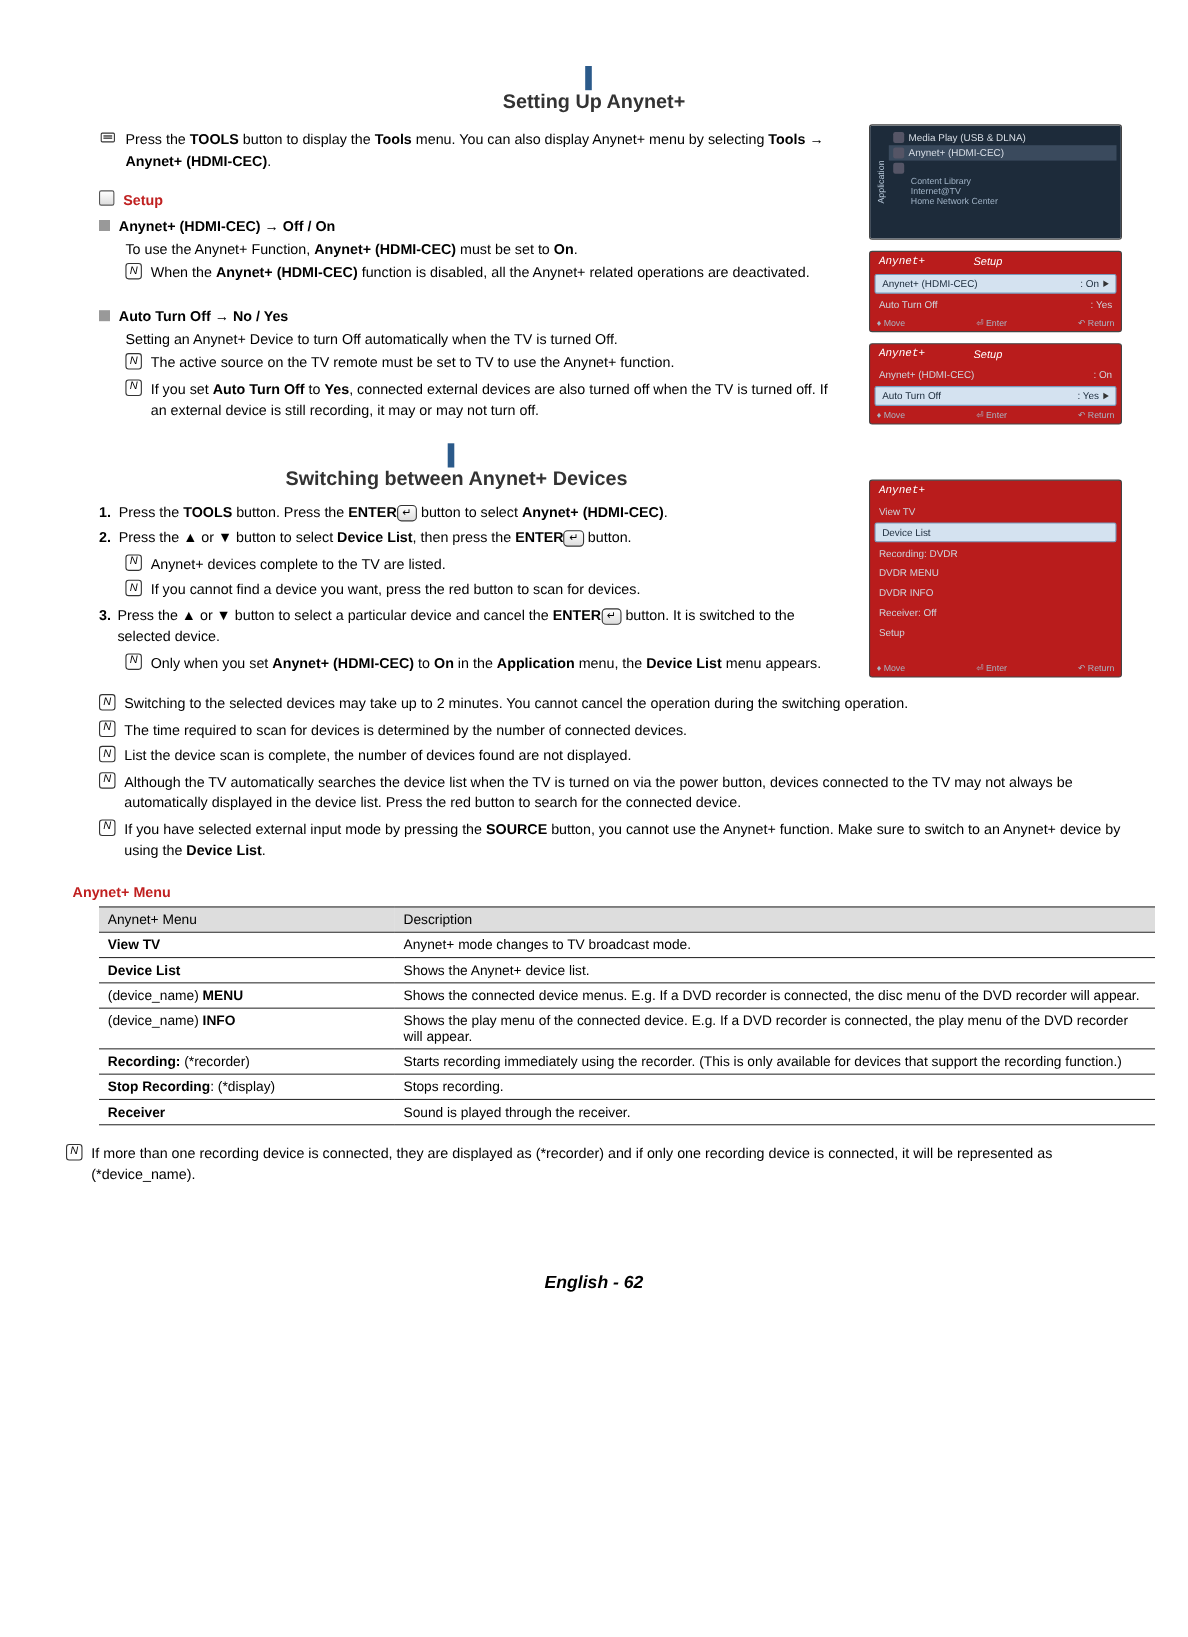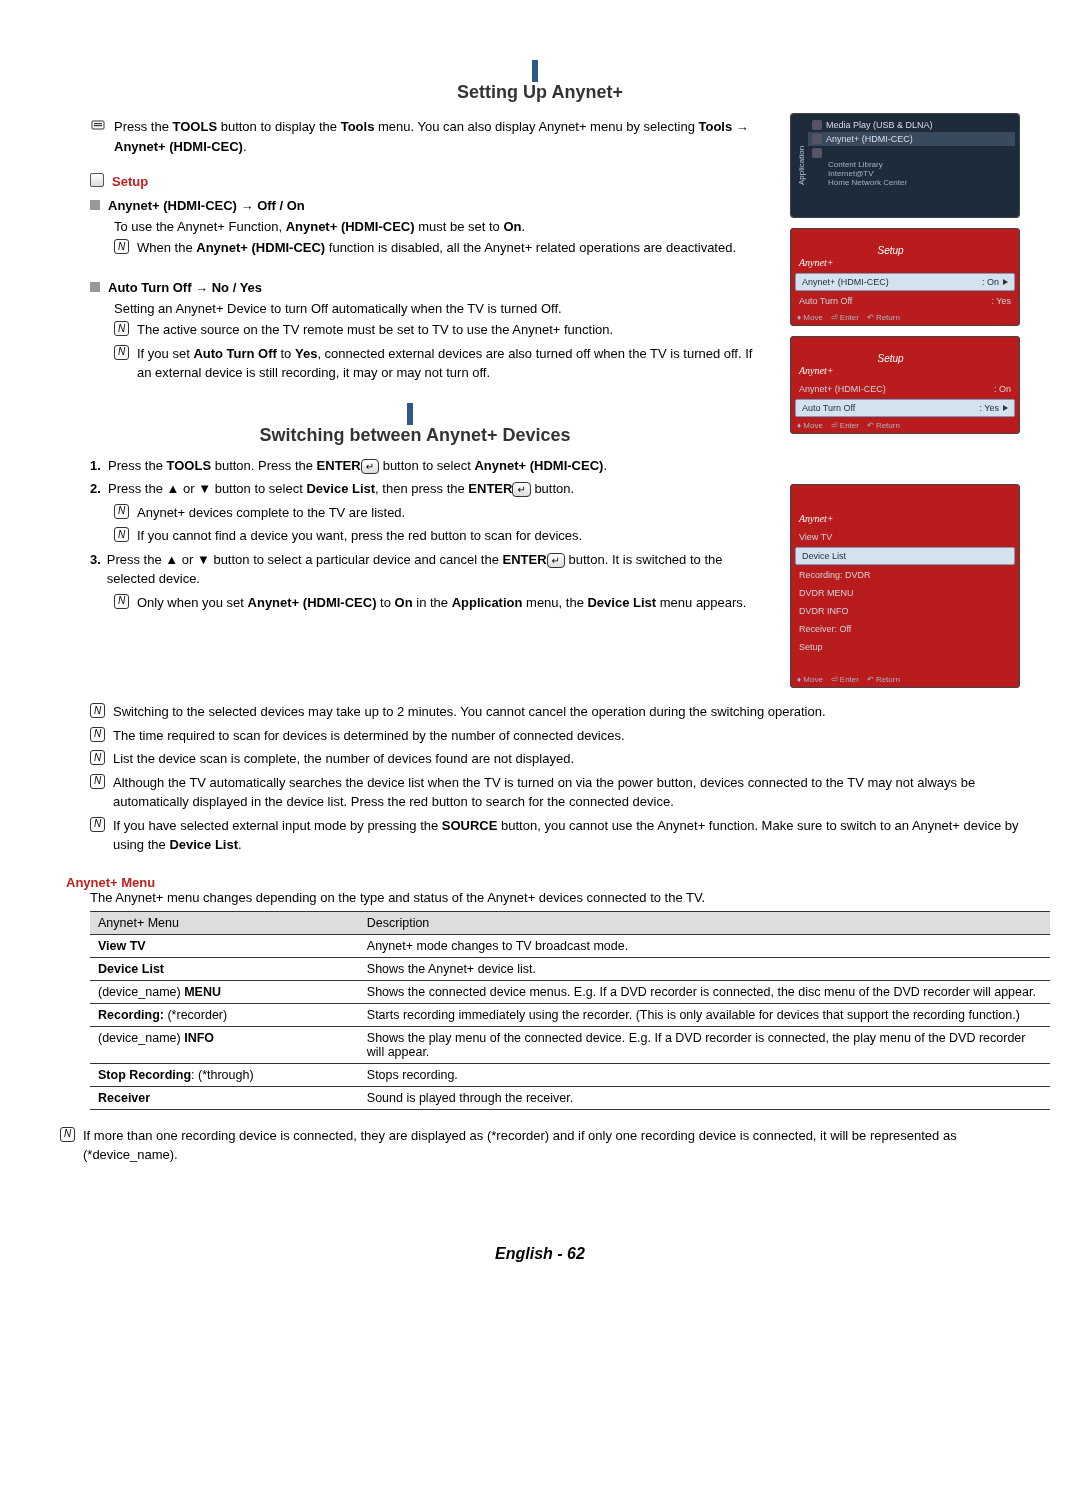--- a/index.html
+++ b/index.html
@@ -101,38 +101,38 @@
     overflow: hidden;
   }
   .osd-header {
     display: flex;
     align-items: center;
     padding: 4px 8px;
     font-size: 10px;
     font-style: italic;
     color: #fff;
   }
-  .osd-header .logo { font-family: Liberation Serif, serif; font-style: italic; margin-right: 4px; margin-top: 24px;}
+  .osd-header .logo { font-family: Liberation Mono, monospace; font-style: italic; margin-right: 4px;}
   .osd-row {
     display: flex;
     justify-content: space-between;
     padding: 4px 8px;
     font-size: 9px;
   }
   .osd-row.selected {
     background: #d4e2f0;
     color: #203040;
     border: 1px solid #7a9bbd;
     border-radius: 2px;
     margin: 1px 4px;
     padding: 3px 6px;
   }
   .osd-footer {
     display: flex;
-    justify-content: flex-start;
+    justify-content: space-between;
     gap: 8px;
     padding: 3px 6px;
     font-size: 8px;
     color: #aab3c0;
   }
   .osd-app {
     background: #1d2b3a;
     color: #d8dee6;
     padding: 4px;
     font-size: 9px;
@@ -392,21 +392,20 @@
       <div>Although the TV automatically searches the device list when the TV is turned on via the power button, devices connected to the TV may not always be automatically displayed in the device list. Press the red button to search for the connected device.</div>
     </div>
   <div class="note-row">
       <span class="icon-box note-icon">N</span>
     <div><span>If you have selected external input mode by pressing the </span><b>SOURCE</b><span> button, you cannot use the Anynet+ function. Make sure to switch to an Anynet+ device by using the </span><b>Device List</b><span>.</span></div>
   </div>
 </div>
 
 <div style="margin-top:20px;">
   <div class="red" style="margin-left:6px;">Anynet+ Menu</div>
-  <div class="content-indent">The Anynet+ menu changes depending on the type and status of the Anynet+ devices connected to the TV.</div>
 
   <table class="menu-table content-indent">
     <thead>
       <tr>
         <th style="width:28%;">Anynet+ Menu</th>
         <th>Description</th>
       </tr>
     </thead>
     <tbody id="menu-table-body">
         <tr>
@@ -415,29 +414,29 @@
         </tr>
         <tr>
           <td><b>Device List</b></td>
           <td>Shows the Anynet+ device list.</td>
         </tr>
         <tr>
           <td><span>(device_name) </span><b>MENU</b></td>
           <td>Shows the connected device menus. E.g. If a DVD recorder is connected, the disc menu of the DVD recorder will appear.</td>
         </tr>
         <tr>
+          <td><span>(device_name) </span><b>INFO</b></td>
+          <td>Shows the play menu of the connected device. E.g. If a DVD recorder is connected, the play menu of the DVD recorder will appear.</td>
+        </tr>
+        <tr>
           <td><b>Recording:</b><span> (*recorder)</span></td>
           <td>Starts recording immediately using the recorder. (This is only available for devices that support the recording function.)</td>
         </tr>
         <tr>
-          <td><span>(device_name) </span><b>INFO</b></td>
-          <td>Shows the play menu of the connected device. E.g. If a DVD recorder is connected, the play menu of the DVD recorder will appear.</td>
-        </tr>
-        <tr>
-          <td><b>Stop Recording</b><span>: (*through)</span></td>
+          <td><b>Stop Recording</b><span>: (*display)</span></td>
           <td>Stops recording.</td>
         </tr>
         <tr>
           <td><b>Receiver</b></td>
           <td>Sound is played through the receiver.</td>
         </tr>
       </tbody>
   </table>
 
   <div class="note-row content-indent" style="margin-top:16px;">

